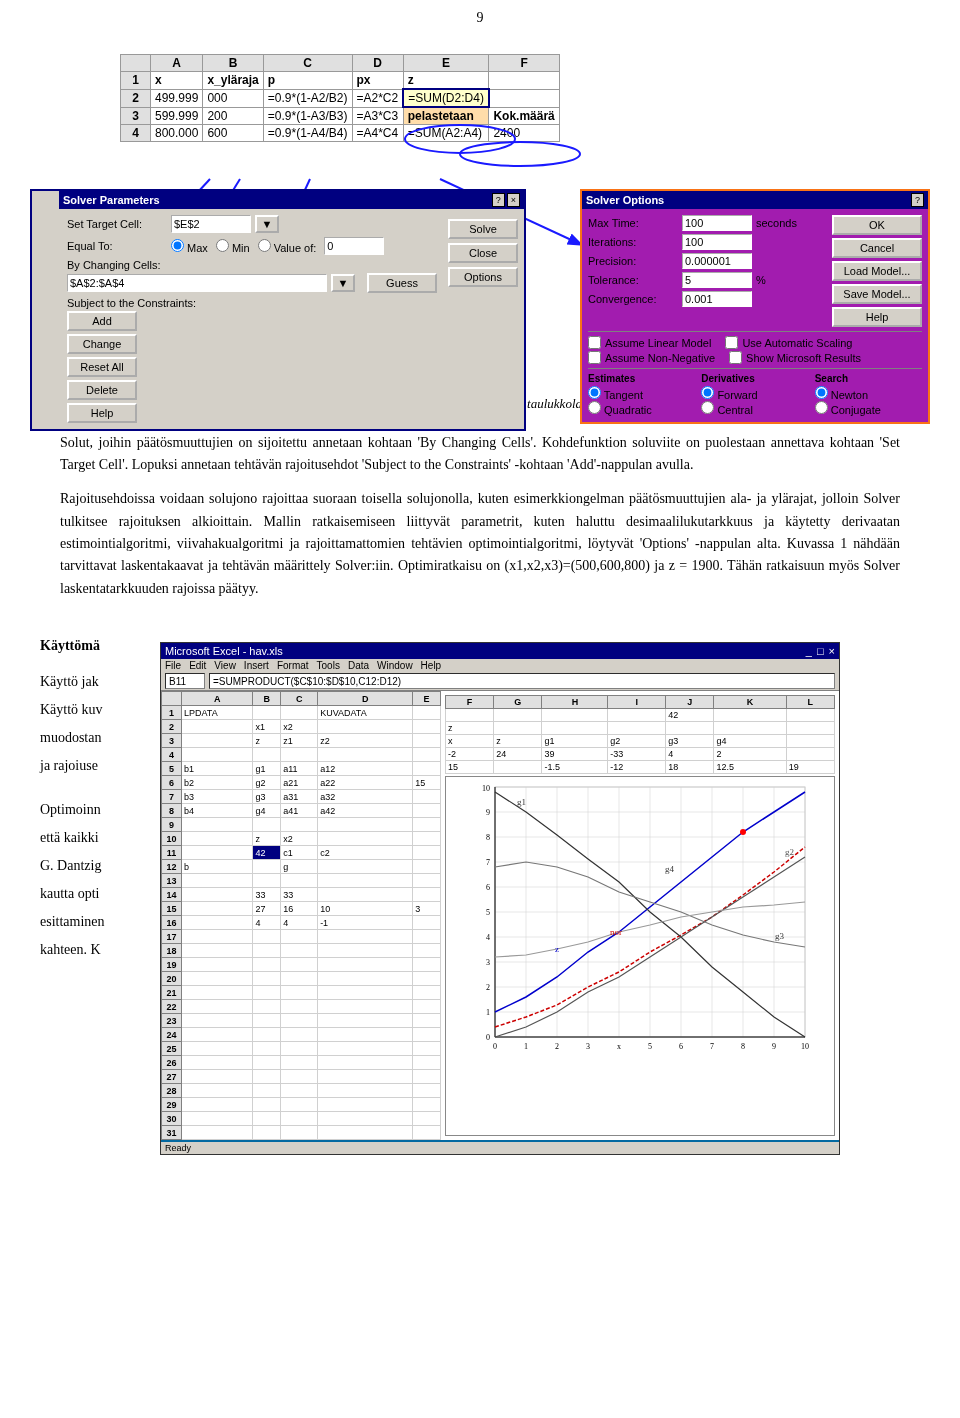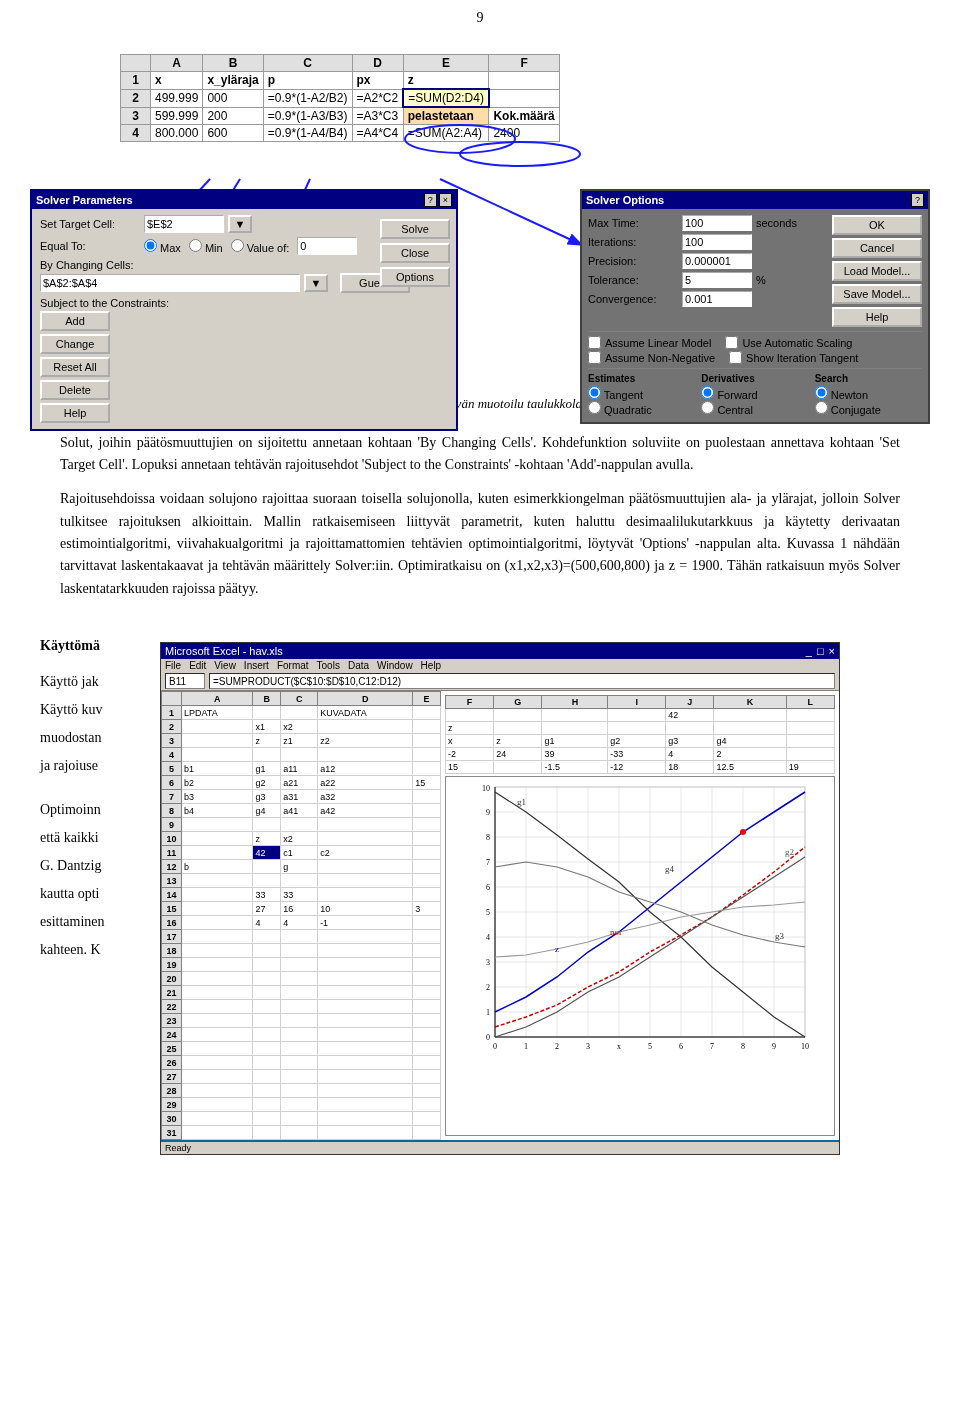--- a/index.html
+++ b/index.html
@@ -152,22 +152,22 @@
       font-size: 11px;
       margin: 2px 0;
     }
 
     
     .solver-options-dialog {
       position: absolute;
       right: 0px;
       top: 150px;
       width: 360px;
-      background: #737373;
-      border: 2px solid #404040;
+      background: #a21caf;
+      border: 2px solid #f97316;
       font-family: Arial, sans-serif;
       font-size: 11px;
     }
 
     .options-form-row {
       display: flex;
       align-items: center;
       margin-bottom: 3px;
       gap: 4px;
     }
@@ -455,21 +455,21 @@
       <marker id="arrow" markerWidth="8" markerHeight="8" refX="6" refY="3" orient="auto">
         <path d="M0,0 L0,6 L8,3 z" fill="#1a1aff"></path>
       </marker>
     </defs>
 
     <ellipse cx="440" cy="105" rx="55" ry="14" fill="none" stroke="#1a1aff" stroke-width="2"></ellipse>
 
     <ellipse cx="500" cy="120" rx="60" ry="12" fill="none" stroke="#1a1aff" stroke-width="2"></ellipse>
   </svg>
 
-  <div class="solver-params-dialog" style="left: 10px; top: 155px; width: 428px;">
+  <div class="solver-params-dialog" style="left: 10px; top: 155px; width: 496px; padding-left: 27px;">
     <div class="dialog-titlebar">
       <span>Solver Parameters</span>
       <div class="dialog-titlebar-buttons">
         <button class="title-btn">?</button>
         <button class="title-btn">×</button>
       </div>
     </div>
     <div class="dialog-body">
 
       <div class="form-row">
@@ -562,21 +562,21 @@
       <div class="checkbox-row">
         <input type="checkbox" style="">
         <span>Assume Linear Model</span>
         <input type="checkbox" style="margin-left: 10px;">
         <span>Use Automatic Scaling</span>
       </div>
       <div class="checkbox-row">
         <input type="checkbox" style="">
         <span>Assume Non-Negative</span>
         <input type="checkbox" style="margin-left: 10px;">
-        <span>Show Iteration Tangent</span>
+        <span>Show Microsoft Results</span>
       </div>
       <hr class="separator-line">
 
       <div style="display:flex;gap:6px;">
         <div class="options-section-col">
           <div class="section-title">Estimates</div>
           <div><label><input type="radio" name="est" checked="" style=""> Tangent</label></div>
           <div><label><input type="radio" name="est" style=""> Quadratic</label></div>
         </div>
         <div class="options-section-col">

